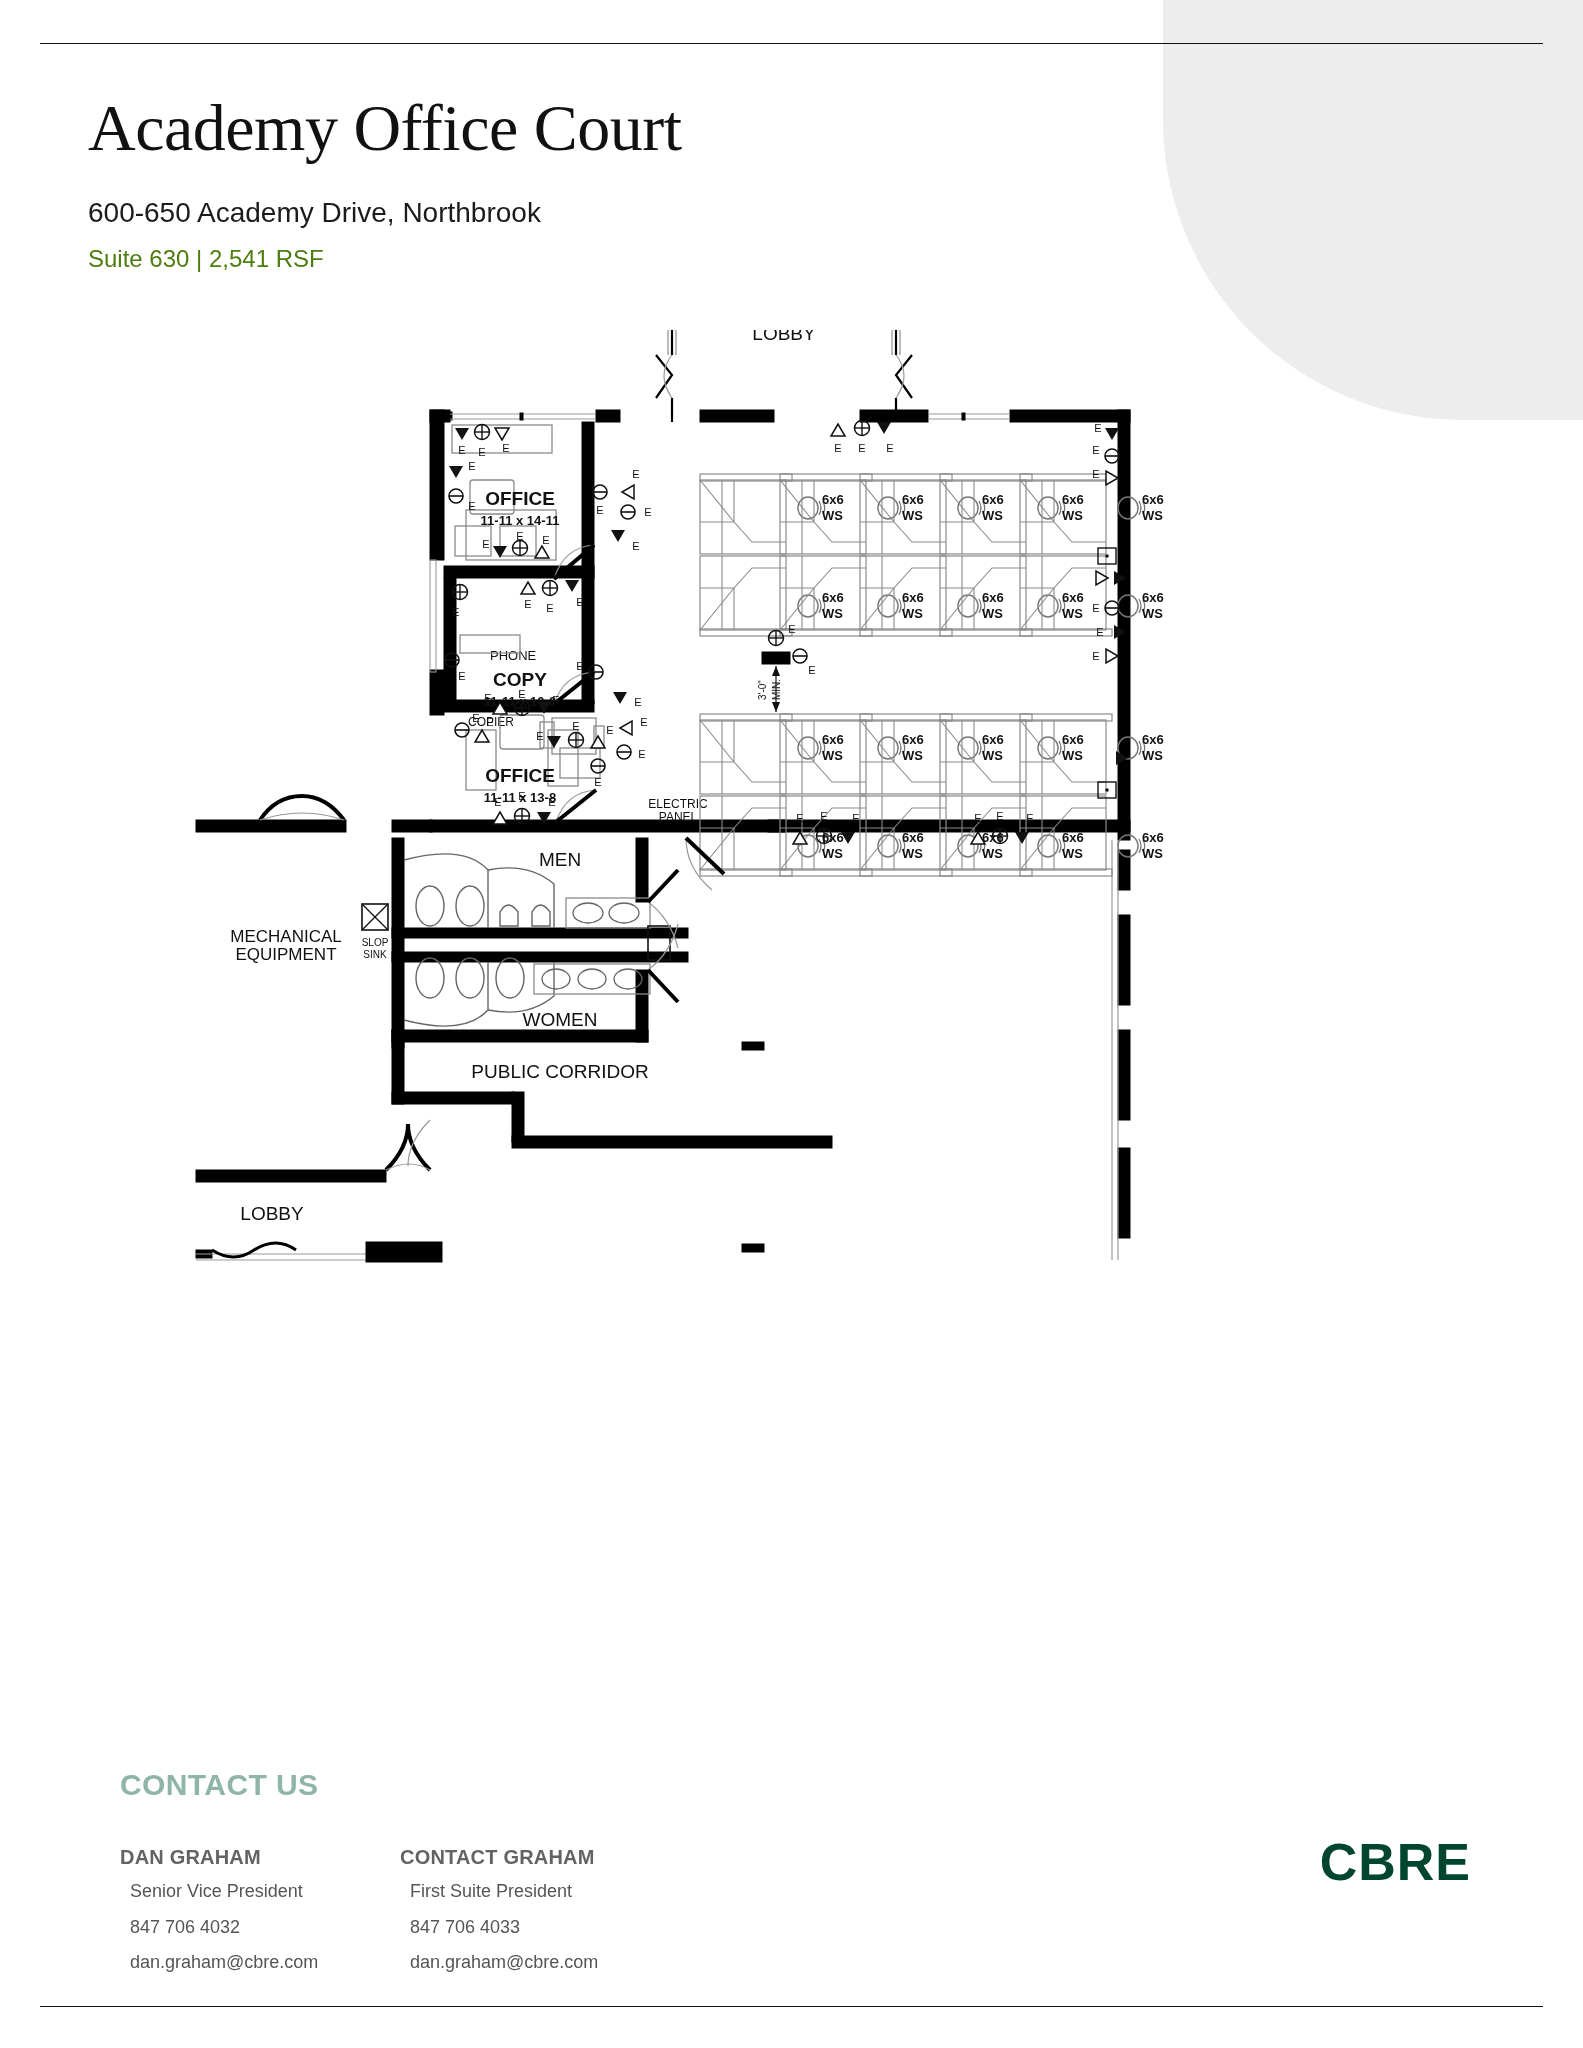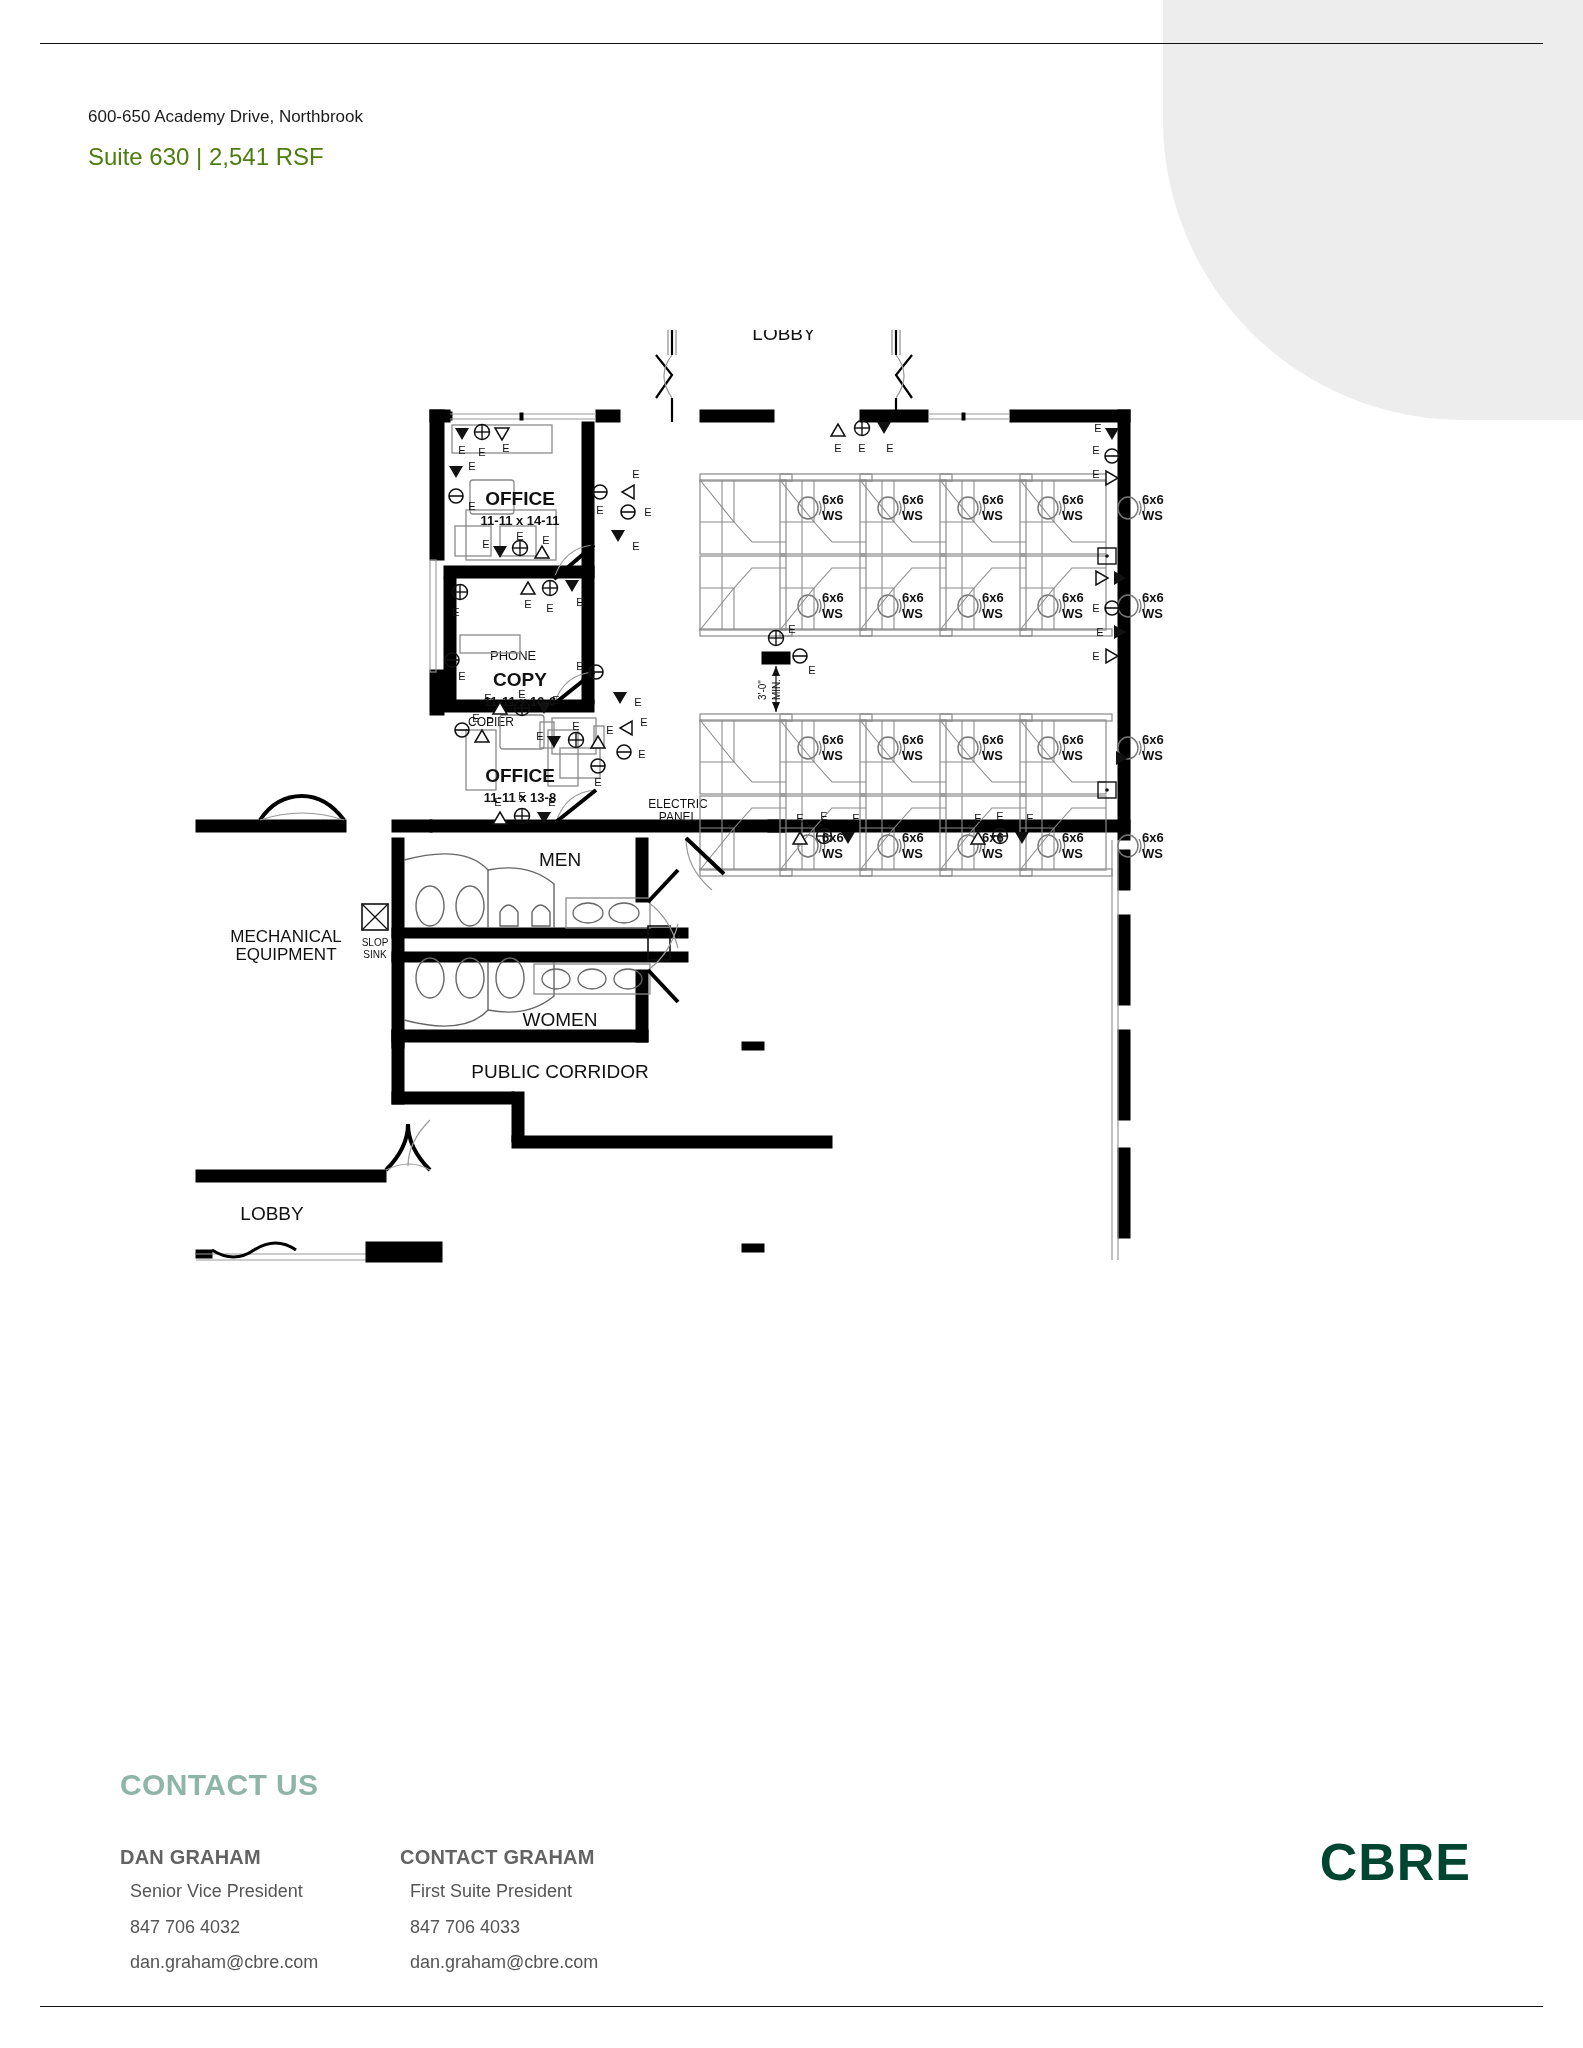--- a/index.html
+++ b/index.html
@@ -10,21 +10,21 @@
   .corner-shape{position:absolute;top:0;right:0;width:420px;height:420px;
      background:#ededed;border-bottom-left-radius:300px;z-index:0;}
 
   .top-rule{position:absolute;left:40px;right:40px;top:43px;height:1px;
      background:#111;z-index:3;}
 
   
   .header{position:absolute;left:88px;top:95px;z-index:4;}
   .title{font-family:"Liberation Serif", serif;font-size:66px;line-height:1;
      font-weight:400;letter-spacing:-0.5px;color:#111;margin:0;}
-  .subtitle{font-size:17px;margin:12px 0 0 0;color:#1b1b1b;font-weight:400;}
+  .subtitle{font-size:28px;margin:36px 0 0 0;color:#1b1b1b;font-weight:400;}
   .suite{font-size:24px;margin:16px 0 0 0;color:#4d7c0f;font-weight:400;}
 
   
   .plan{position:absolute;left:0;top:330px;width:1583px;height:1040px;z-index:2;}
   .plan svg{display:block;}
 
   
   .contact{position:absolute;left:120px;top:1768px;z-index:4;}
   .contact-head{color:#8FB5A8;font-size:30px;font-weight:700;letter-spacing:.4px;margin:0;}
   .cards{display:flex;margin-top:44px;}
@@ -42,20 +42,21 @@
   .bottom-rule{position:absolute;left:40px;right:40px;top:2006px;height:1px;
      background:#111;z-index:3;}
 </style>
 </head>
 <body>
 
 <div class="corner-shape"></div>
 <div class="top-rule"></div>
 
 <div class="header">
+  <h1 class="title">Academy Office Court</h1>
   <p class="subtitle">600-650 Academy Drive, Northbrook</p>
   <p class="suite">Suite 630 | 2,541 RSF</p>
 </div>
 
 <div class="plan">
 <svg width="1583" height="1040" viewBox="0 0 1583 1040" xmlns="http://www.w3.org/2000/svg">
   <defs>
     <g id="ws-chair">
       <ellipse cx="0" cy="0" rx="10" ry="11" fill="none" stroke="#777" stroke-width="1.4"></ellipse>
       <path d="M11 -7 q4 7 0 14 M15 -6 q3.4 6 0 12" fill="none" stroke="#777" stroke-width="1.3"></path>

